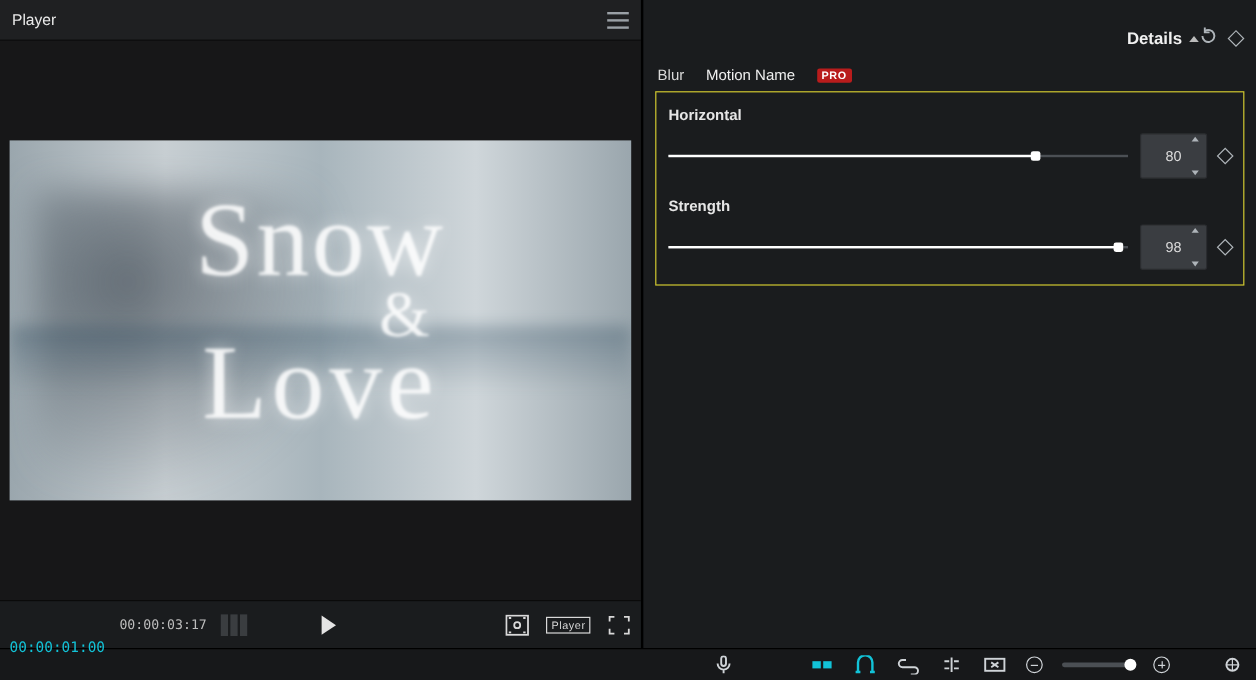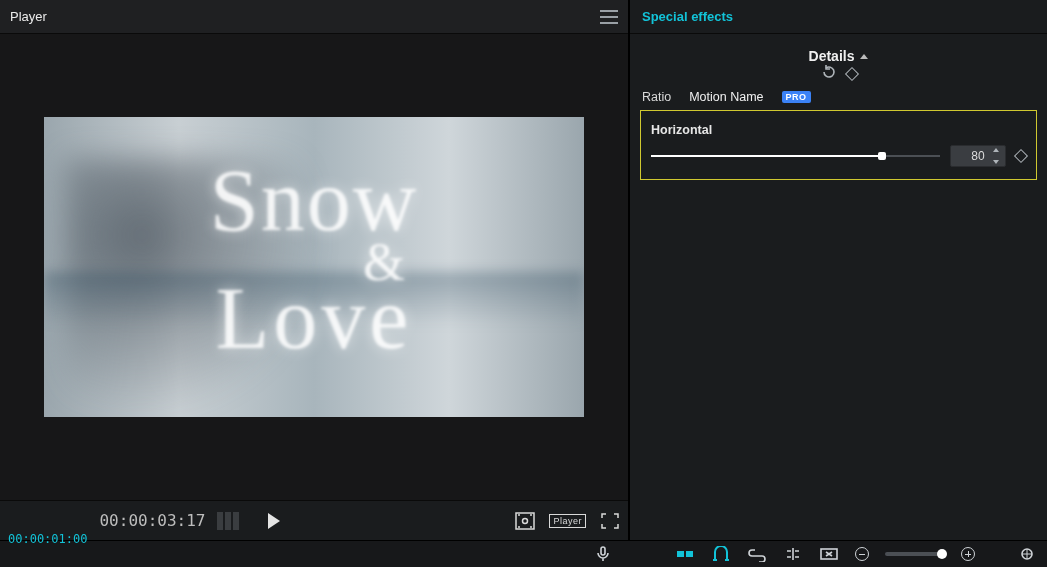--- a/index.html
+++ b/index.html
@@ -12,21 +12,21 @@
     overflow: hidden;
     display: flex;
     flex-direction: column;
   }
   .main-columns {
     display: flex;
     width: 100%;
     height: 540px;
   }
   .left-panel {
-    width: 630px;
+    width: 536px;
     height: 540px;
     background: #1a1c1e;
     border-right: 2px solid #000;
     display: flex;
     flex-direction: column;
     position: relative;
   }
   .right-panel {
     flex: 1;
     background: #1a1c1e;
@@ -99,21 +99,21 @@
     height: 40px;
     display:flex;
     align-items:center;
     padding: 0 8px;
     gap: 12px;
     background:#1a1c1e;
     border-top:1px solid #0a0a0a;
     position:relative;
   }
   .tc-current { color:#12c3d8; font-size:12px; font-family: Consolas, monospace; margin-top: 36px;}
-  .tc-duration{ color:#bdbdbd; font-size:16px; font-family: Consolas, monospace;}
+  .tc-duration{ color:#bdbdbd; font-size:11px; font-family: Consolas, monospace;}
   .grid-icon {
     width:22px; height:18px;
     background:
       linear-gradient(#5a5e63,#5a5e63) 0 0/6px 100% no-repeat,
       linear-gradient(#5a5e63,#5a5e63) 8px 0/6px 100% no-repeat,
       linear-gradient(#5a5e63,#5a5e63) 16px 0/6px 100% no-repeat;
     opacity:0.5;
   }
   .play-btn {
     position:absolute;
@@ -134,29 +134,29 @@
   }
 
   
   .right-header{
     height:34px; display:flex; align-items:center; padding:0 12px;
     color:#12c3d8; font-weight:600; font-size:13px;
     border-bottom:1px solid #0a0a0a;
   }
   .details-row{
     height:36px; margin-top:14px; padding:0 12px;
-    display:flex; align-items:center; justify-content:flex-start;flex-direction:column;
+    display:flex; align-items:center; justify-content:flex-end;
   }
   .details-title{ font-size:14px; font-weight:700; color:#f0f0f0; display:flex; align-items:center; gap:6px;}
   .details-caret{ width:0;height:0;border-left:4px solid transparent;border-right:4px solid transparent;border-bottom:5px solid #bbb; }
   .details-actions{ display:flex; gap:10px; align-items:center;}
   .reset-icon svg{ width:16px; height:16px; stroke:#aeb4b9; fill:none; stroke-width:1.6;}
   .diamond{ width:10px; height:10px; border:1.5px solid #aeb4b9; transform:rotate(45deg);}
   .name-row{ padding: 6px 12px 4px 12px; font-size:12.5px; color:#d9d9d9; display:flex; gap:18px; align-items:center;}
-  .pro-badge{ background:#3b82f6; color:#fff; font-size:9px; padding:1px 4px; border-radius:2px; font-weight:700; letter-spacing:0.5px; }
+  .pro-badge{ background:#b91c1c; color:#fff; font-size:9px; padding:1px 4px; border-radius:2px; font-weight:700; letter-spacing:0.5px; }
 
   .effect-box{
     margin: 2px 10px 0 10px;
     border:1px solid #d0c830;
     padding: 8px 0 12px 0;
   }
   .slider-group{ padding: 4px 10px 0 10px; }
   .slider-label{ font-size:12.5px; color:#e6e6e6; margin-bottom:8px;font-weight:bold; }
   .slider-row{ display:flex; align-items:center; gap:10px; }
   .slider-track{
@@ -167,21 +167,21 @@
     background:#4b4f54;
   }
   .slider-track .fill{
     position:absolute; left:0; top:6px; height:2px; background:#ffffff;
   }
   .slider-track .thumb{
     position:absolute; top:3px; width:8px; height:8px; background:#fff; border-radius:2px;
     transform:translateX(-4px);
   }
   .num-input{
-    width:56px; height:22px; background:#3a3d41; border:1px solid #2a2c2f;
+    width:56px; height:38px; background:#3a3d41; border:1px solid #2a2c2f;
     color:#dcdcdc; font-size:12px; border-radius:2px;
     display:flex; align-items:center; justify-content:center; position:relative;
   }
   .num-input .spin{
     position:absolute; right:2px; top:2px; bottom:2px; width:10px;
     display:flex; flex-direction:column; justify-content:space-between;
   }
   .num-input .spin span{
     width:0;height:0;border-left:3px solid transparent;border-right:3px solid transparent;
   }
@@ -252,40 +252,39 @@
         <div class="icon-btn">
           <svg viewBox="0 0 20 18">
               <path d="M2 6V2h4M18 6V2h-4M2 12v4h4M18 12v4h-4"></path>
             </svg>
         </div>
       </div>
     </div>
   </div>
 
   <div class="right-panel">
-    <div class="right-header">Special effects</div>
 
     <div class="details-row">
       <div class="details-title">
         <span>Details</span>
         <span class="details-caret"></span>
       </div>
       <div class="details-actions">
         <span class="reset-icon">
           <svg viewBox="0 0 16 16">
               <path d="M3 8a5 5 0 1 0 2-4"></path>
               <path d="M5 1v4h4"></path>
             </svg>
         </span>
         <span class="diamond"></span>
       </div>
     </div>
 
     <div class="name-row">
-      <span>Ratio</span>
+      <span>Blur</span>
       <span style="color:#f0f0f0;">Motion Name</span>
       <span class="pro-badge">PRO</span>
     </div>
 
     <div class="effect-box">
       <div class="slider-group">
         <div class="slider-label">Horizontal</div>
         <div class="slider-row">
           <div class="slider-track">
             <div class="rail"></div>
@@ -296,20 +295,38 @@
             <span>80</span>
             <div class="spin">
                 <span class="up"></span>
                 <span class="down"></span>
               </div>
           </div>
           <div class="kf-diamond"></div>
         </div>
       </div>
 
+      <div class="slider-group" style="margin-top:12px;">
+        <div class="slider-label">Strength</div>
+        <div class="slider-row">
+          <div class="slider-track">
+            <div class="rail"></div>
+            <div class="fill" style="width:98%"></div>
+            <div class="thumb" style="left:98%"></div>
+          </div>
+          <div class="num-input">
+            <span>98</span>
+            <div class="spin">
+                <span class="up"></span>
+                <span class="down"></span>
+              </div>
+          </div>
+          <div class="kf-diamond"></div>
+        </div>
+      </div>
     </div>
   </div>
 </div>
 
 <div class="bottom-bar">
   <div class="bb-icon mic-icon">
     <svg viewBox="0 0 20 16">
         <rect x="8" y="1" width="4" height="8" rx="2"></rect>
         <path d="M5 7a5 5 0 0 0 10 0M10 12v3"></path>
       </svg>

